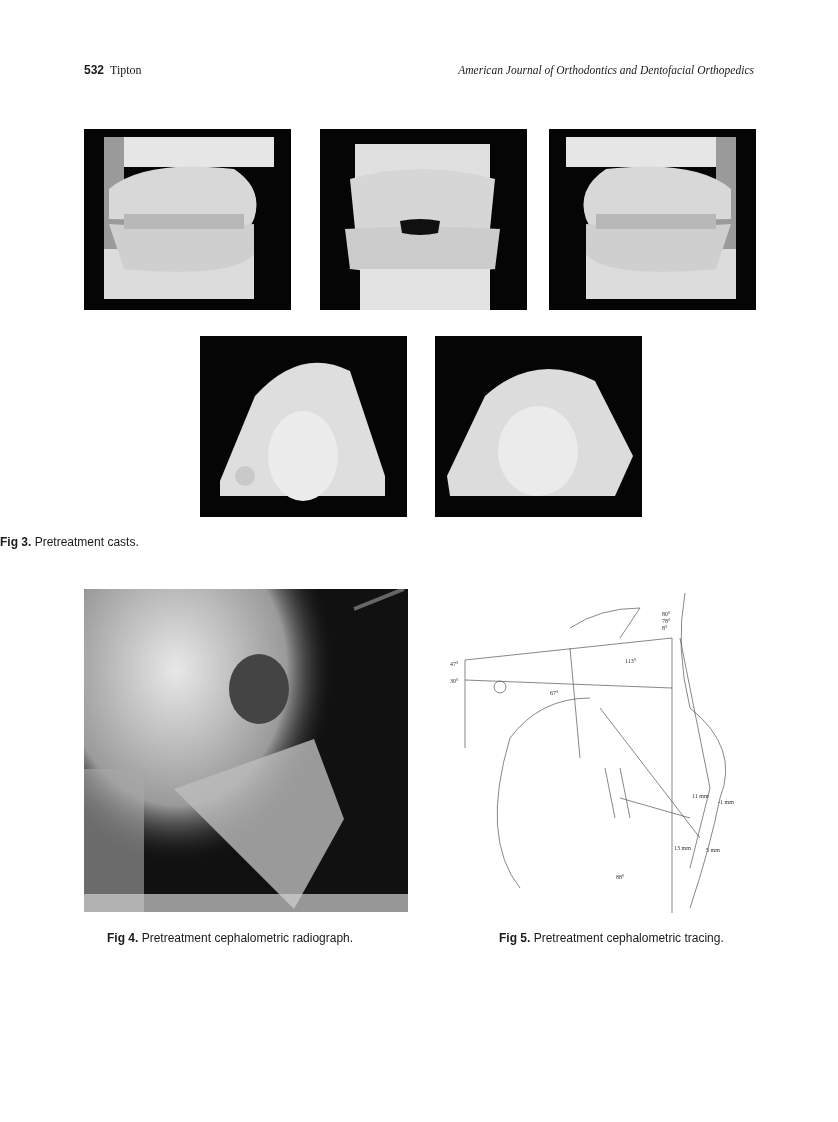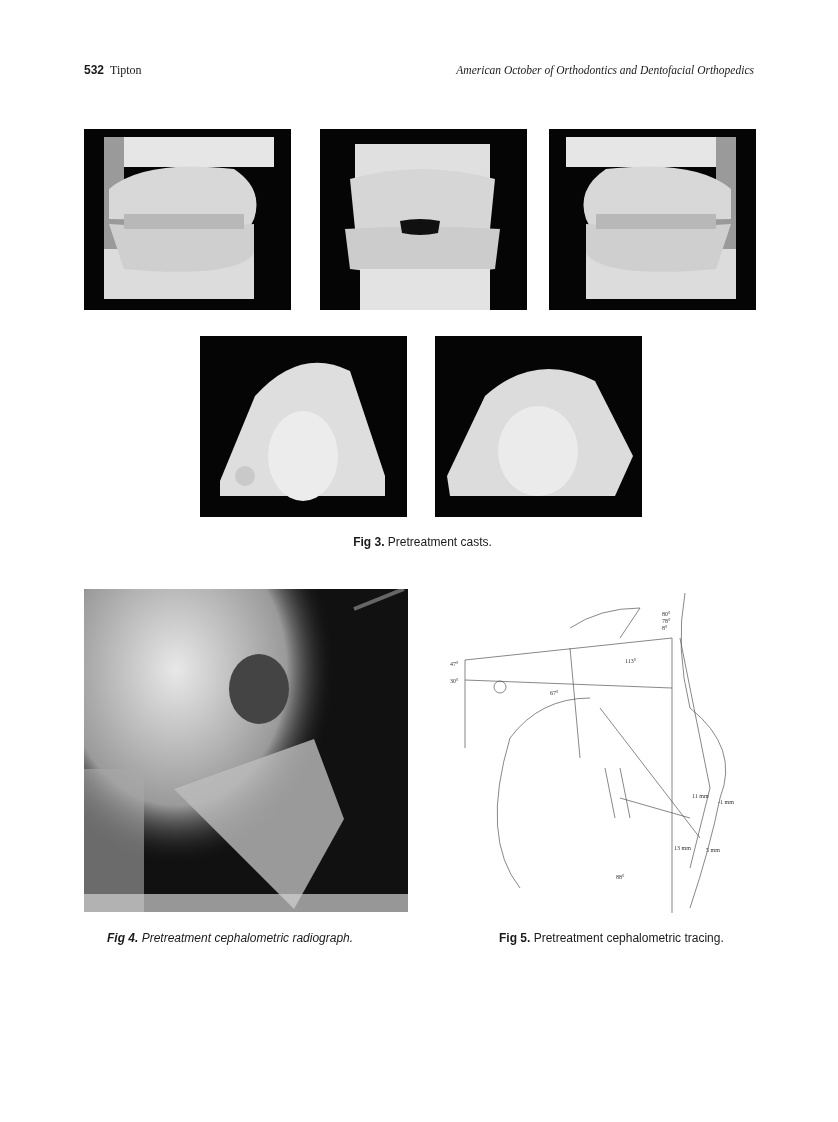--- a/index.html
+++ b/index.html
@@ -12,21 +12,21 @@
   .caption { font-size:12px; }
   .caption b { font-weight:bold; }
   svg { display:block; }
 </style>
 </head>
 <body>
 
 <div class="abs pg-num">532</div>
 <div class="abs pg-author">Tipton</div>
 <div class="abs journal">
-  <div>American October of Orthodontics and Dentofacial Orthopedics</div>
+  <div>American Journal of Orthodontics and Dentofacial Orthopedics</div>
 </div>
 
 <div class="abs photo" style="left:84px;top:129px;width:207px;height:181px;">
   <svg width="207" height="181" viewBox="0 0 207 181">
     <rect x="20" y="8" width="170" height="30" fill="#e6e6e6"></rect>
     <rect x="20" y="8" width="20" height="160" fill="#9a9a9a"></rect>
     <rect x="20" y="120" width="150" height="50" fill="#dcdcdc"></rect>
     <path d="M25 60 Q60 30 150 40 Q180 60 170 90 L165 100 Q100 90 25 90 Z" fill="#d8d8d8"></path>
     <path d="M25 95 Q90 100 170 95 L170 125 Q150 150 40 140 Z" fill="#cfcfcf"></path>
     <path d="M40 85 L160 85 L160 100 L40 100 Z" fill="#b8b8b8"></path>
@@ -59,21 +59,21 @@
     <circle cx="45" cy="140" r="10" fill="#c9c9c9"></circle>
   </svg>
 </div>
 <div class="abs photo" style="left:435px;top:336px;width:207px;height:181px;">
   <svg width="207" height="181" viewBox="0 0 207 181">
     <path d="M12 140 L50 60 Q100 15 160 45 L198 120 L180 160 L15 160 Z" fill="#dcdcdc"></path>
     <ellipse cx="103" cy="115" rx="40" ry="45" fill="#ebebeb"></ellipse>
   </svg>
 </div>
 
-<div class="abs caption" style="left:8px;width:829px;top:535px;text-align:center;">
+<div class="abs caption" style="left:0;width:829px;top:535px;text-align:left;">
   <b>Fig 3.</b>
   <span>Pretreatment casts.</span>
 </div>
 
 <div class="abs" style="left:84px;top:589px;width:324px;height:323px;background:#0a0a0a;overflow:hidden;">
   <svg width="324" height="323" viewBox="0 0 324 323">
     <defs>
       <radialGradient id="skull" cx="0.35" cy="0.25" r="0.6">
         <stop offset="0" stop-color="#e8e8e8"></stop>
         <stop offset="0.7" stop-color="#9a9a9a"></stop>
@@ -115,20 +115,20 @@
     <text x="110" y="107">67°</text>
     <text x="185" y="75">113°</text>
     <text x="252" y="210">11 mm</text>
     <text x="278" y="216">-1 mm</text>
     <text x="234" y="262">13 mm</text>
     <text x="266" y="264">5 mm</text>
     <text x="176" y="291">88°</text>
   </svg>
 </div>
 
-<div class="abs caption" style="left:107px;top:931px;font-style:italic;">
+<div class="abs caption" style="left:107px;top:931px;">
   <b>Fig 4.</b>
   <span>Pretreatment cephalometric radiograph.</span>
 </div>
 <div class="abs caption" style="left:471px;top:931px;padding-left:28px;">
   <b>Fig 5.</b>
   <span>Pretreatment cephalometric tracing.</span>
 </div>
 
 </body></html>

